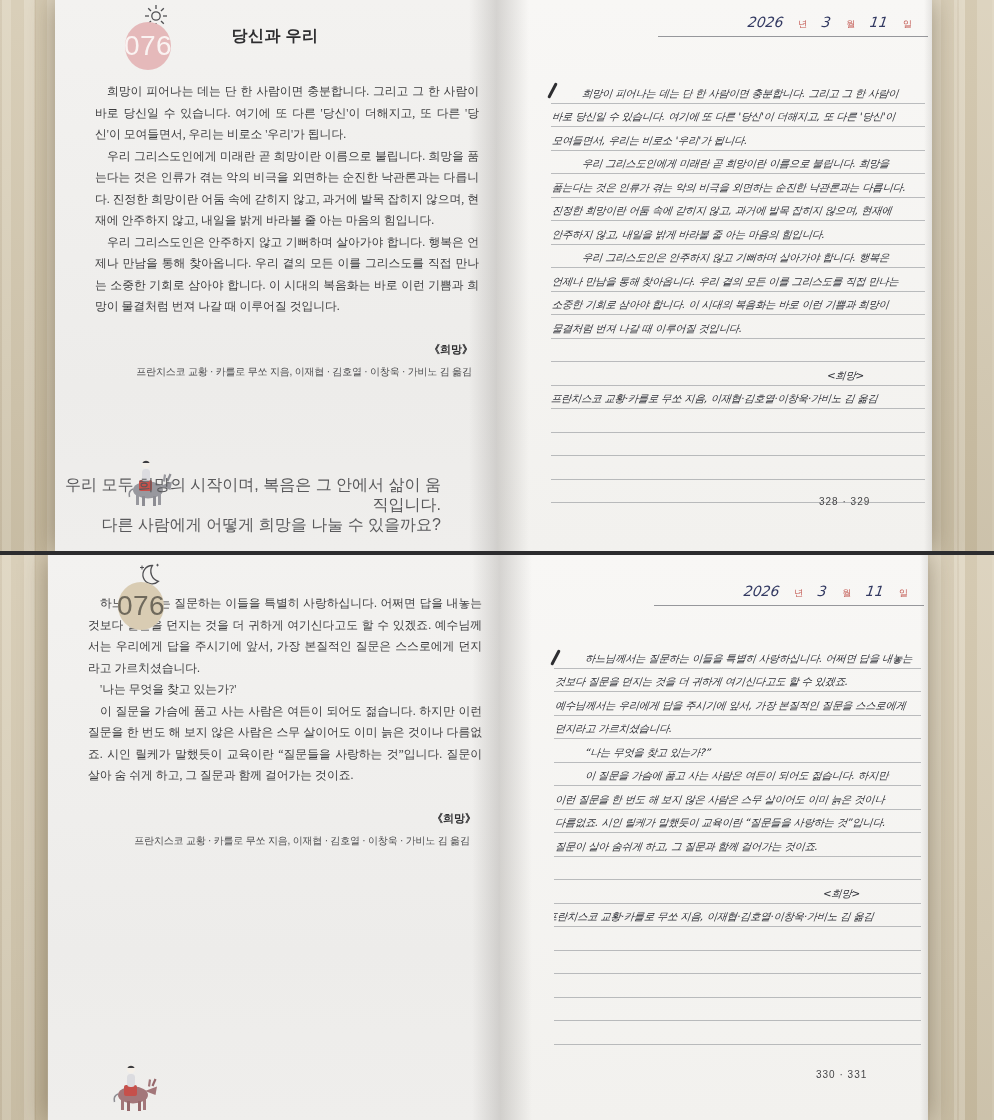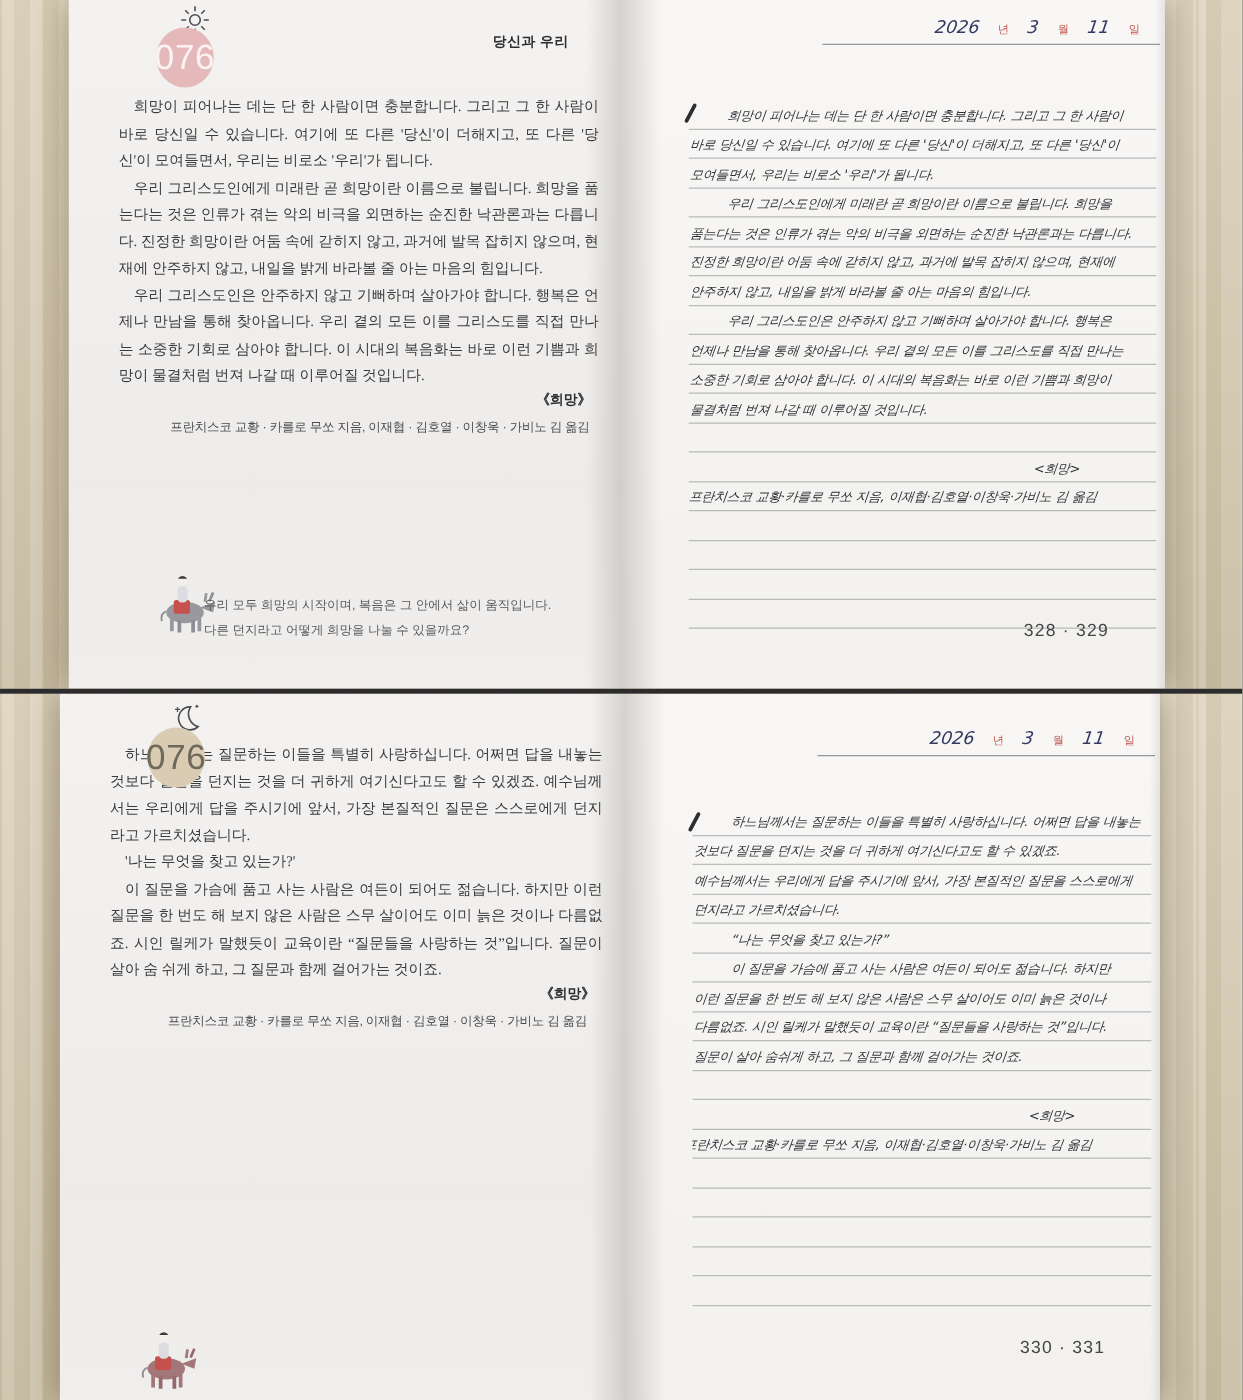--- a/index.html
+++ b/index.html
@@ -46,38 +46,38 @@
   
   .lp-inner{position:absolute;inset:0;padding:0 18px 0 40px;}
   .badge{position:absolute;left:70px;width:46px;height:48px;border-radius:50%;
          display:flex;align-items:center;justify-content:center;
          font-size:28px;letter-spacing:.5px;}
   .p1 .badge{top:22px;background:#e5b9ba;color:#faf3f2;}
   .p2 .badge{top:27px;background:#d9ccb3;color:#6f695c;}
   .badge-icon{position:absolute;left:88px;}
   .p1 .badge-icon{top:3px;}
   .p2 .badge-icon{top:7px;}
-  .title{margin:0 24px 0 0;padding-top:26px;text-align:right;
+  .title{margin:0 24px 0 0;padding-top:26px;text-align:center;
          font-family:"Liberation Serif","DejaVu Serif",serif;
-         font-size:11px;font-weight:700;color:#2d2d2f;letter-spacing:.5px;}
+         font-size:16px;font-weight:700;color:#2d2d2f;letter-spacing:.5px;}
   .p2 .title{padding-top:54px;}
   .bodytext{margin-top:34px;font-family:"Liberation Serif","DejaVu Serif",serif;
             font-size:11.8px;line-height:21.5px;color:#3c3c3e;text-align:justify;}
   .p2 .bodytext{margin-top:38px;}
   .bodytext p{margin:0;text-indent:12px;}
-  .source{margin-top:0;text-align:right;padding-right:6px;
+  .source{margin-top:24px;text-align:right;padding-right:6px;
           font-family:"Liberation Serif","DejaVu Serif",serif;
           font-size:11px;font-weight:700;color:#2f2f31;}
   .credits{margin-top:8px;text-align:center;padding-left:34px;
            font-size:10px;color:#4c4c4e;letter-spacing:-.2px;}
   .donkey{position:absolute;}
   .p1 .donkey{top:453px;left:66px;}
   .p2 .donkey{top:503px;left:58px;}
-  .captions{position:absolute;right:56px;text-align:left;
-            font-size:10px;color:#59595b;line-height:20px;}
+  .captions{position:absolute;right:56px;text-align:right;
+            font-size:16px;color:#59595b;line-height:20px;}
   .p1 .captions{top:475px;}
   .p2 .captions{top:518px;}
 
   
   .date-row{position:absolute;right:4px;width:254px;display:flex;align-items:baseline;
             justify-content:flex-end;gap:15px;padding:0 16px 5px 0;
             border-bottom:1.5px solid #96979b;}
   .p1 .date-row{top:14px;}
   .p2 .date-row{top:28px;}
   .date-num{font-family:"DejaVu Sans",cursive;font-style:italic;font-size:14px;
@@ -91,21 +91,21 @@
   .p1 .rules{top:80px;}
   .p2 .rules{top:90px;}
   .rule-row{height:22.5px;border-bottom:1px solid rgba(125,130,136,.5);
             display:flex;align-items:flex-end;overflow:hidden;}
   .rule-row.indent{padding-left:30px;}
   .rule-row.align-source{justify-content:flex-end;padding-right:62px;}
   .rule-row.align-credits{justify-content:flex-end;padding-right:48px;}
   .hw{font-family:"DejaVu Sans",cursive;font-style:italic;font-size:10.3px;
       color:#2f3138;white-space:nowrap;letter-spacing:-.2px;line-height:15px;
       padding-bottom:2px;transform:skewX(-6deg);transform-origin:left bottom;}
-  .page-nums{position:absolute;font-size:14px;color:#454547;letter-spacing:1px;}
+  .page-nums{position:absolute;font-size:10px;color:#454547;letter-spacing:1px;}
   .p1 .page-nums{top:496px;left:322px;}
   .p2 .page-nums{top:514px;left:316px;text-align:right;}
 </style>
 </head>
 <body>
 
 <div class="canvas">
 
   <section class="photo p1">
     <div class="wood"></div>
@@ -150,21 +150,21 @@
             <line x1="46.5" y1="28" x2="49.5" y2="21" stroke="#8d8d93" stroke-width="2.2"></line>
             <line x1="43" y1="28.5" x2="44" y2="21.5" stroke="#98989e" stroke-width="2.2"></line>
             <rect x="18" y="27" width="13" height="11" rx="2" fill="#c6504b"></rect>
             <rect x="21" y="16" width="8" height="13" rx="3.5" fill="#dcdce0"></rect>
             <circle cx="25" cy="11" r="4.2" fill="#f4efe8"></circle>
             <path d="M21.3 10 a4.2 4.2 0 0 1 7.4 0 z" fill="#3c3c40"></path>
           </svg>
         </span>
         <div class="captions">
           <div>우리 모두 희망의 시작이며, 복음은 그 안에서 삶이 움직입니다.</div>
-          <div>다른 던지라고 어떻게 희망을 나눌 수 있을까요?</div>
+          <div>다른 사람에게 어떻게 희망을 나눌 수 있을까요?</div>
         </div>
       </div>
 
       <div class="page right">
         <div class="date-row">
           <span class="date-num">2026</span>
           <span class="date-label">년</span>
           <span class="date-num">3</span>
           <span class="date-label">월</span>
           <span class="date-num">11</span>

